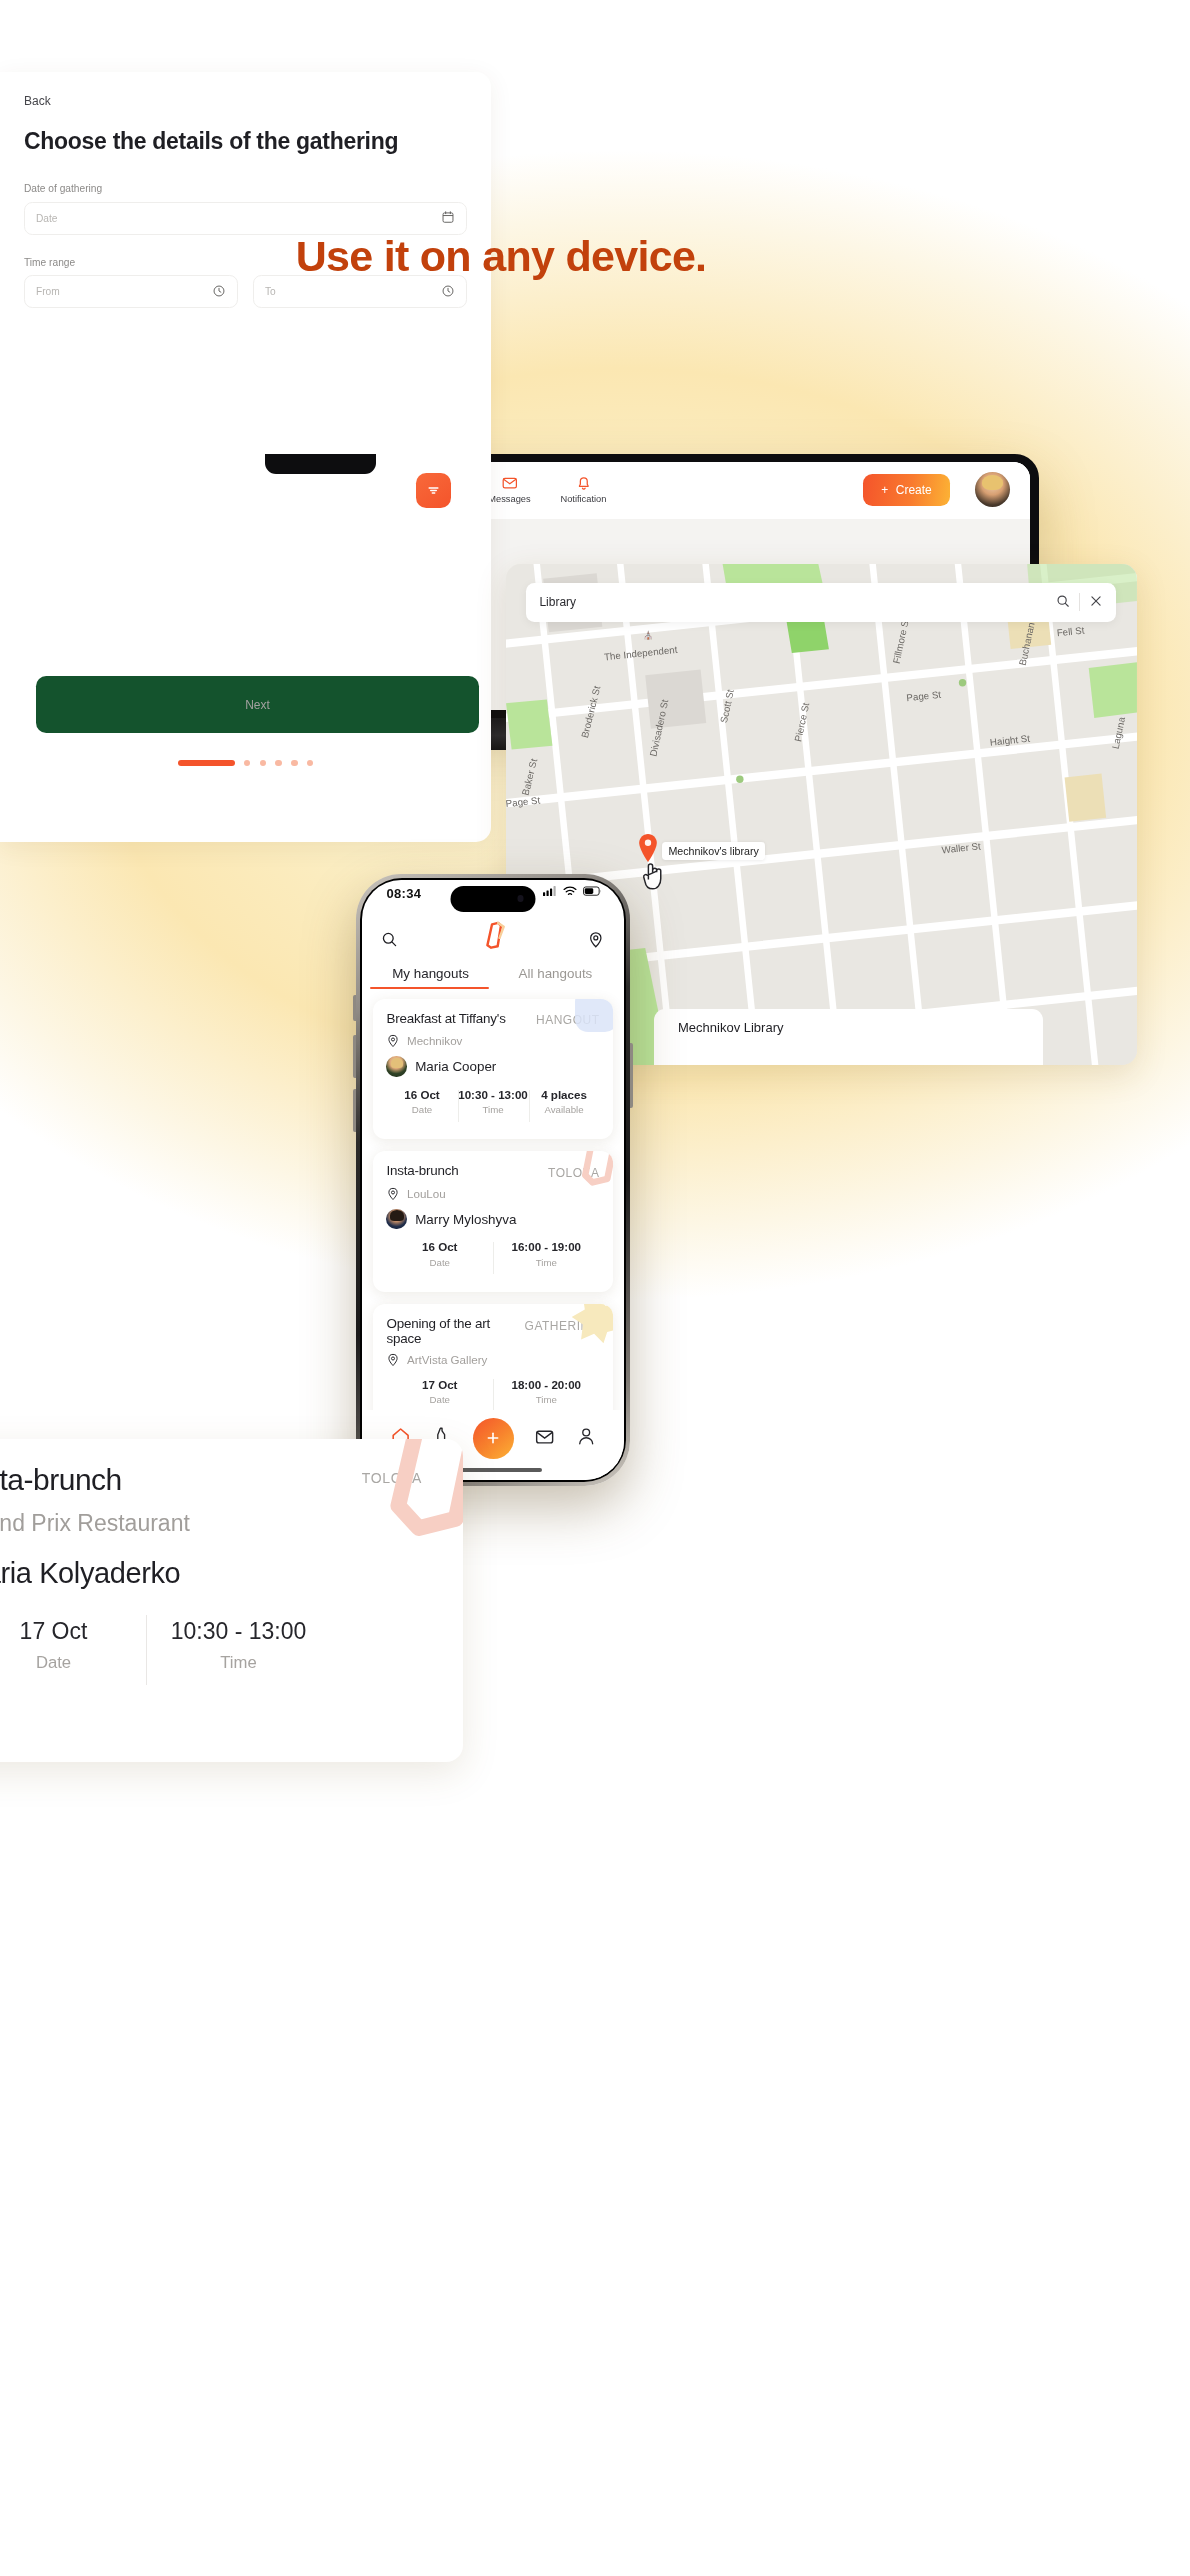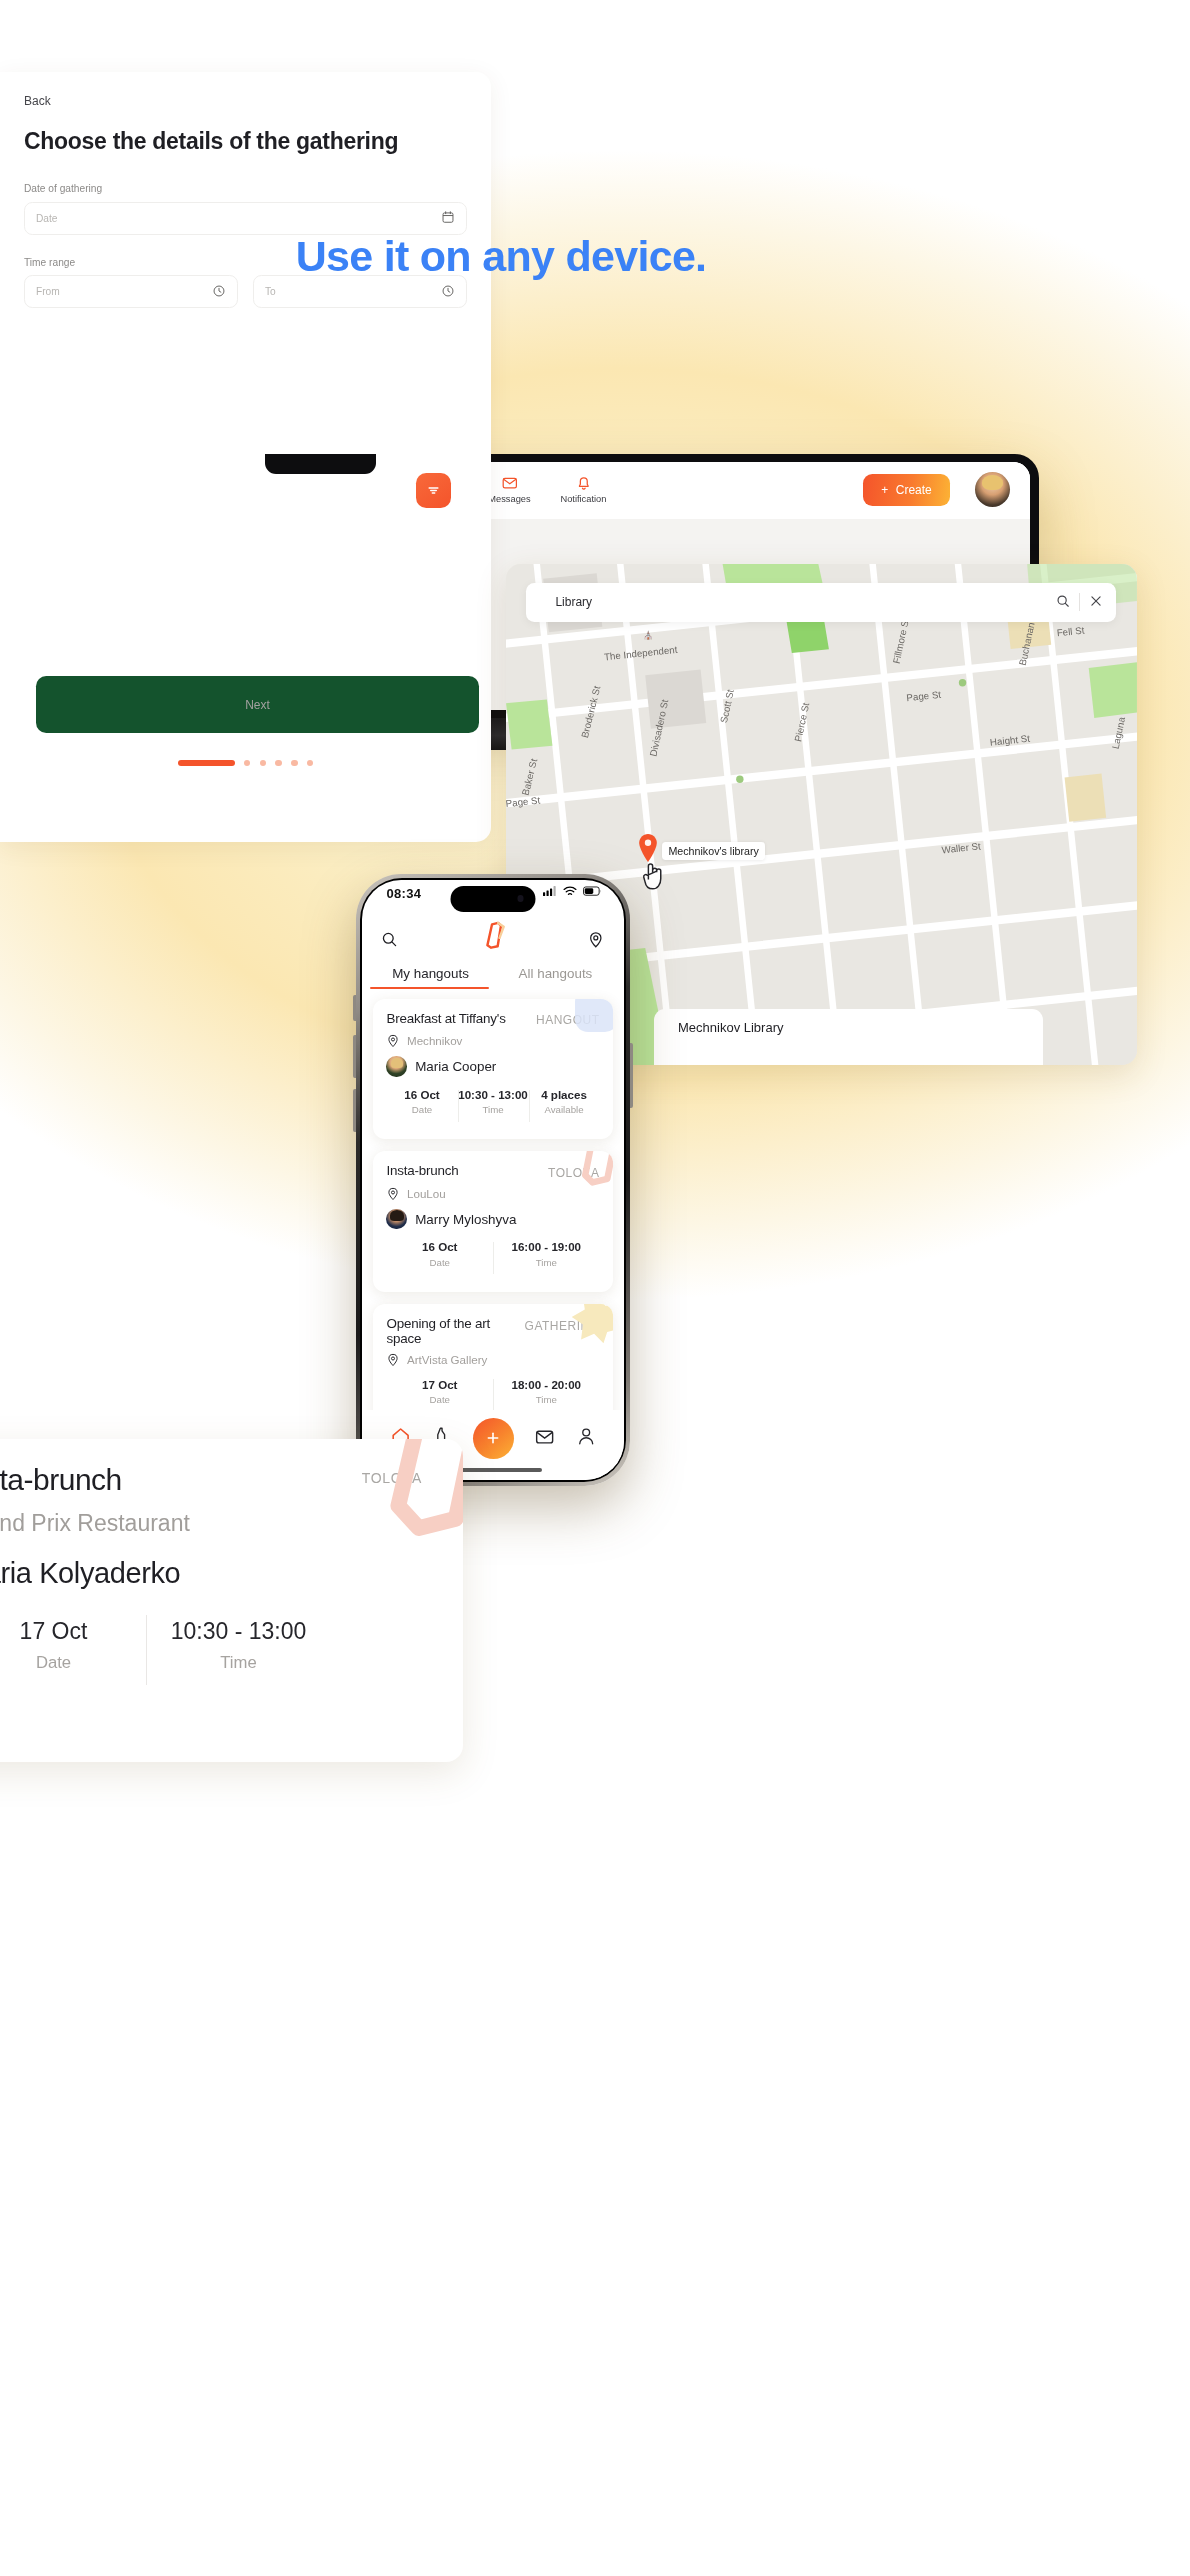--- a/index.html
+++ b/index.html
@@ -134,21 +134,21 @@
     position:absolute; left:506px; top:564px; width:631px; height:501px;
     border-radius:15px; overflow:hidden; background:#eceae6;
     box-shadow: 0 9.3px 32px rgba(110,85,30,.14);
   }
   .map-svg { position:absolute; left:0; top:0; }
   .map-search {
     position:absolute; left:20.4px; top:18.5px; width:590px; height:39px;
     background:#fff; border-radius:8.3px; display:flex; align-items:center;
     padding:0 13px; box-shadow:0 1.9px 9.3px rgba(0,0,0,.06); gap:9.3px;
   }
-  .map-search .txt { flex:1; font-size:12px; color:#2b2b30;margin-left:16px; }
+  .map-search .txt { flex:1; font-size:12px; color:#2b2b30; }
   .map-divider { width:0.9px; height:18.5px; background:#e4e2e0; }
   .map-pin-wrap { position:absolute; left:130px; top:269px; display:flex; align-items:center; }
   .map-pin-label {
     margin-left:1.9px; margin-top:5.6px; background:#fff; border-radius:3.7px;
     padding:2.8px 6.5px; font-size:10.7px; color:#222; white-space:nowrap;
     box-shadow:0 0.9px 3.7px rgba(0,0,0,.08);
   }
   .map-cursor { position:absolute; left:135px; top:295px; }
   .map-sheet {
     position:absolute; left:148px; bottom:0; width:389px; height:56px;
@@ -253,21 +253,21 @@
   .fc-stats { display:flex; margin-top:28px; }
   .fc-stat { flex:0 0 185px; text-align:center; position:relative; }
   .fc-stat + .fc-stat::before { content:""; position:absolute; left:0; top:-3.7px; width:0.9px; height:70px; background:#e9e7e5; }
   .fc-stat .v { font-size:23px; color:#26262b; }
   .fc-stat .k { font-size:16.7px; color:#a6a3a0; margin-top:7.4px; }
   .fc-blob { position:absolute; right:-28px; top:-37px; width:139px; height:139px; }
 
   
   .headline {
     position:absolute; left:0; top:2485px; width:1002px; text-align:center;
-    font-size:43px; font-weight:700; color:#3b82f6; letter-spacing:-0.7px;
+    font-size:43px; font-weight:700; color:#c2410c; letter-spacing:-0.7px;
     transform: translateY(-2253px);
   }
 </style>
 </head>
 <body>
 
 <div id="stage">
 
   <div class="backdrop"></div>
   <div class="backdrop-fade"></div>

